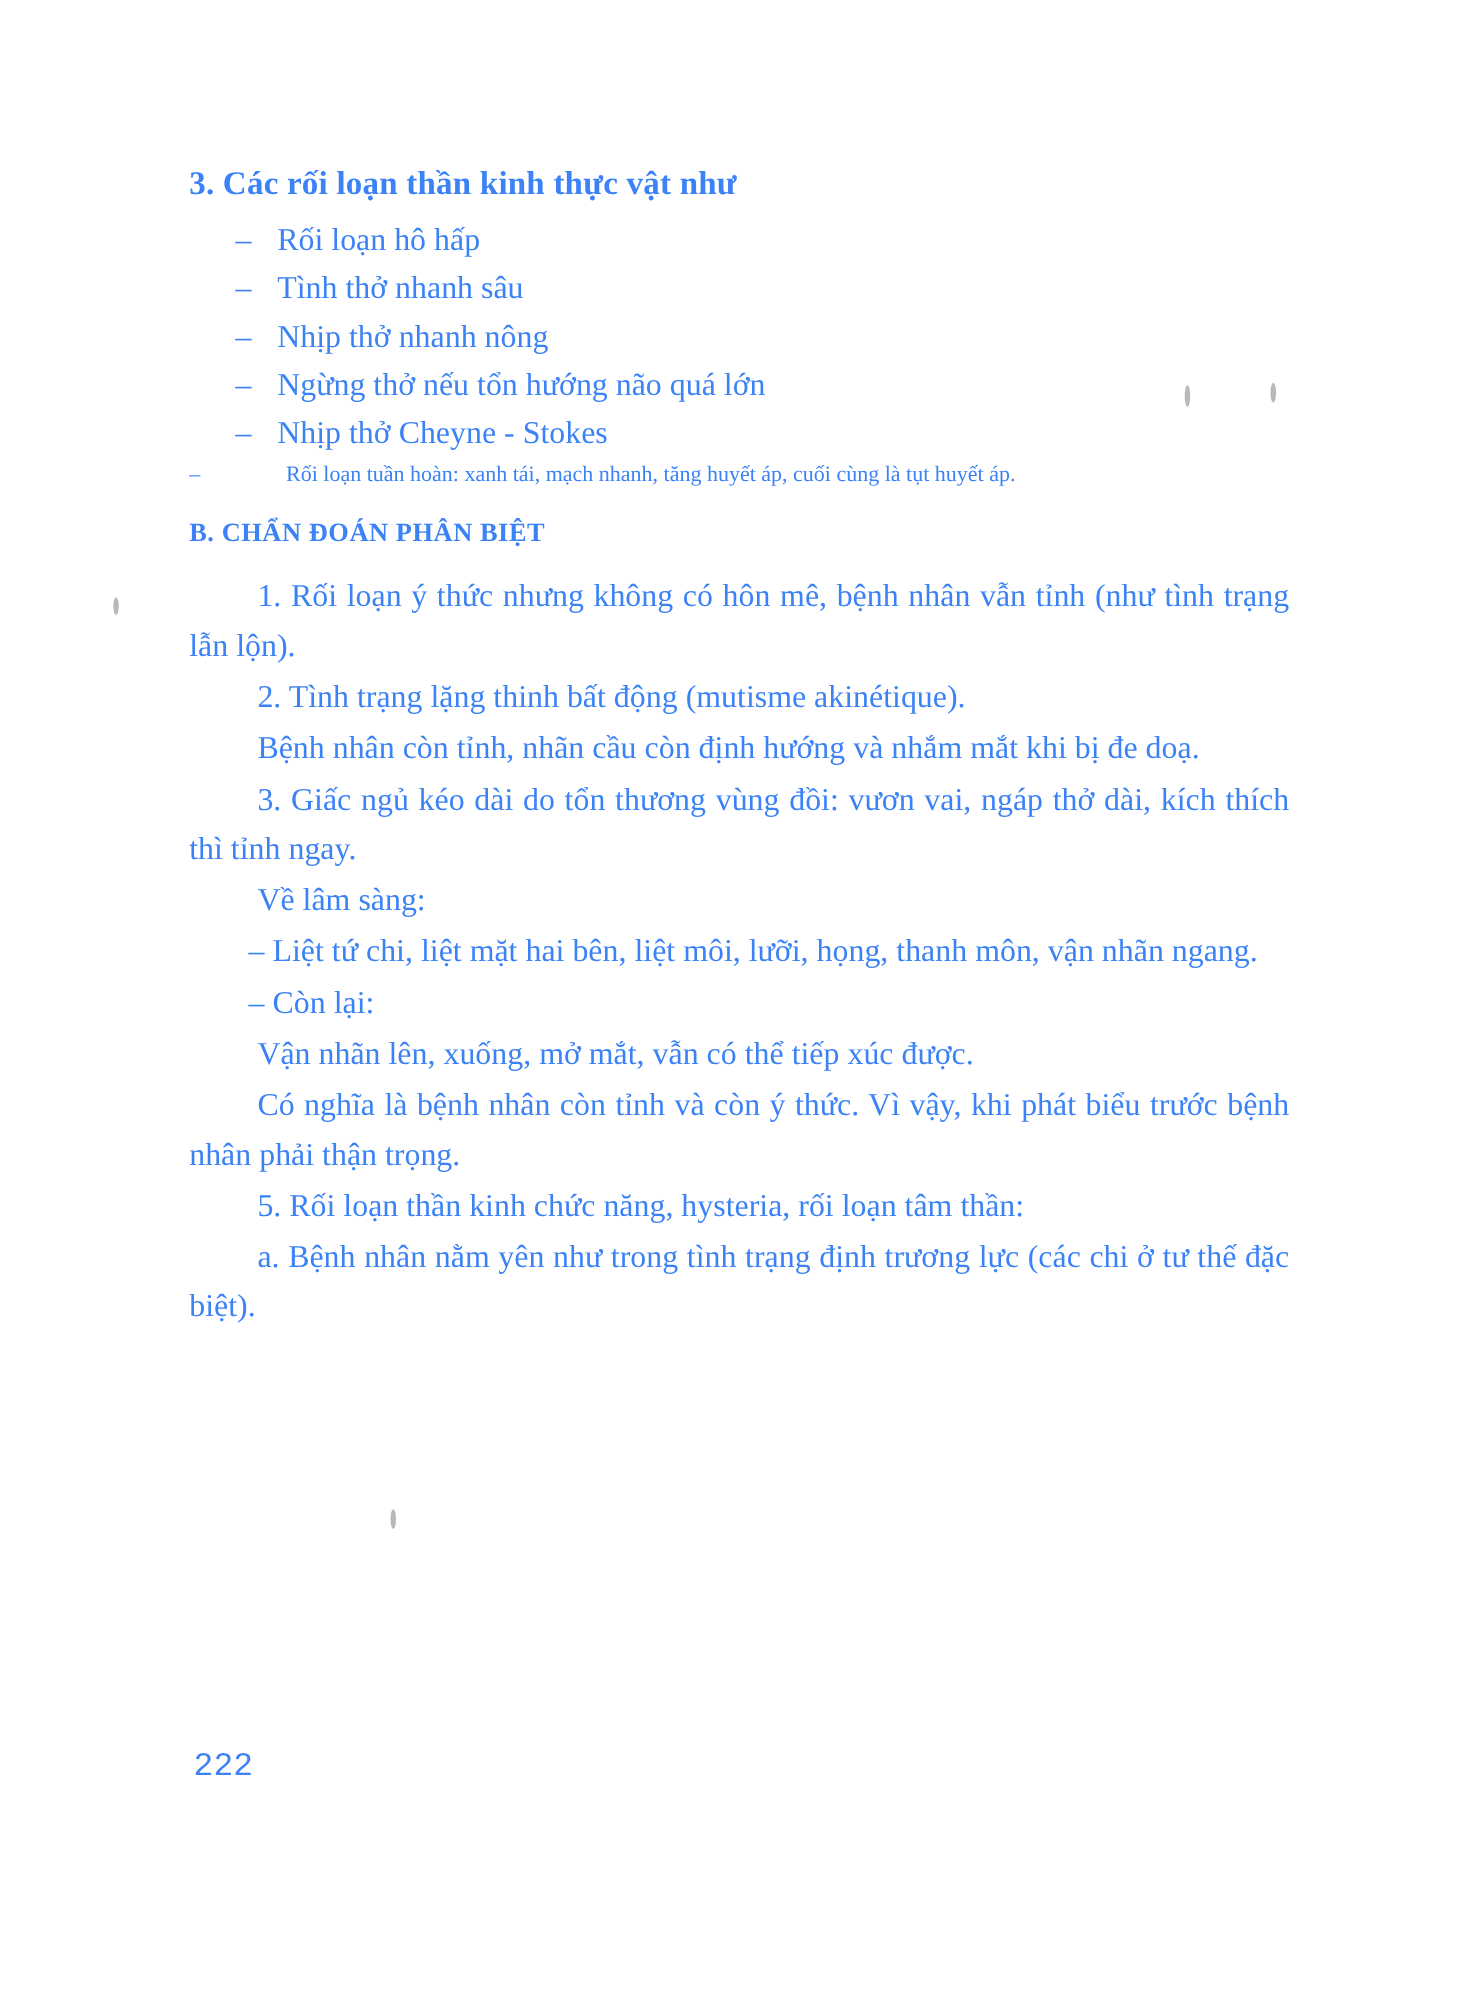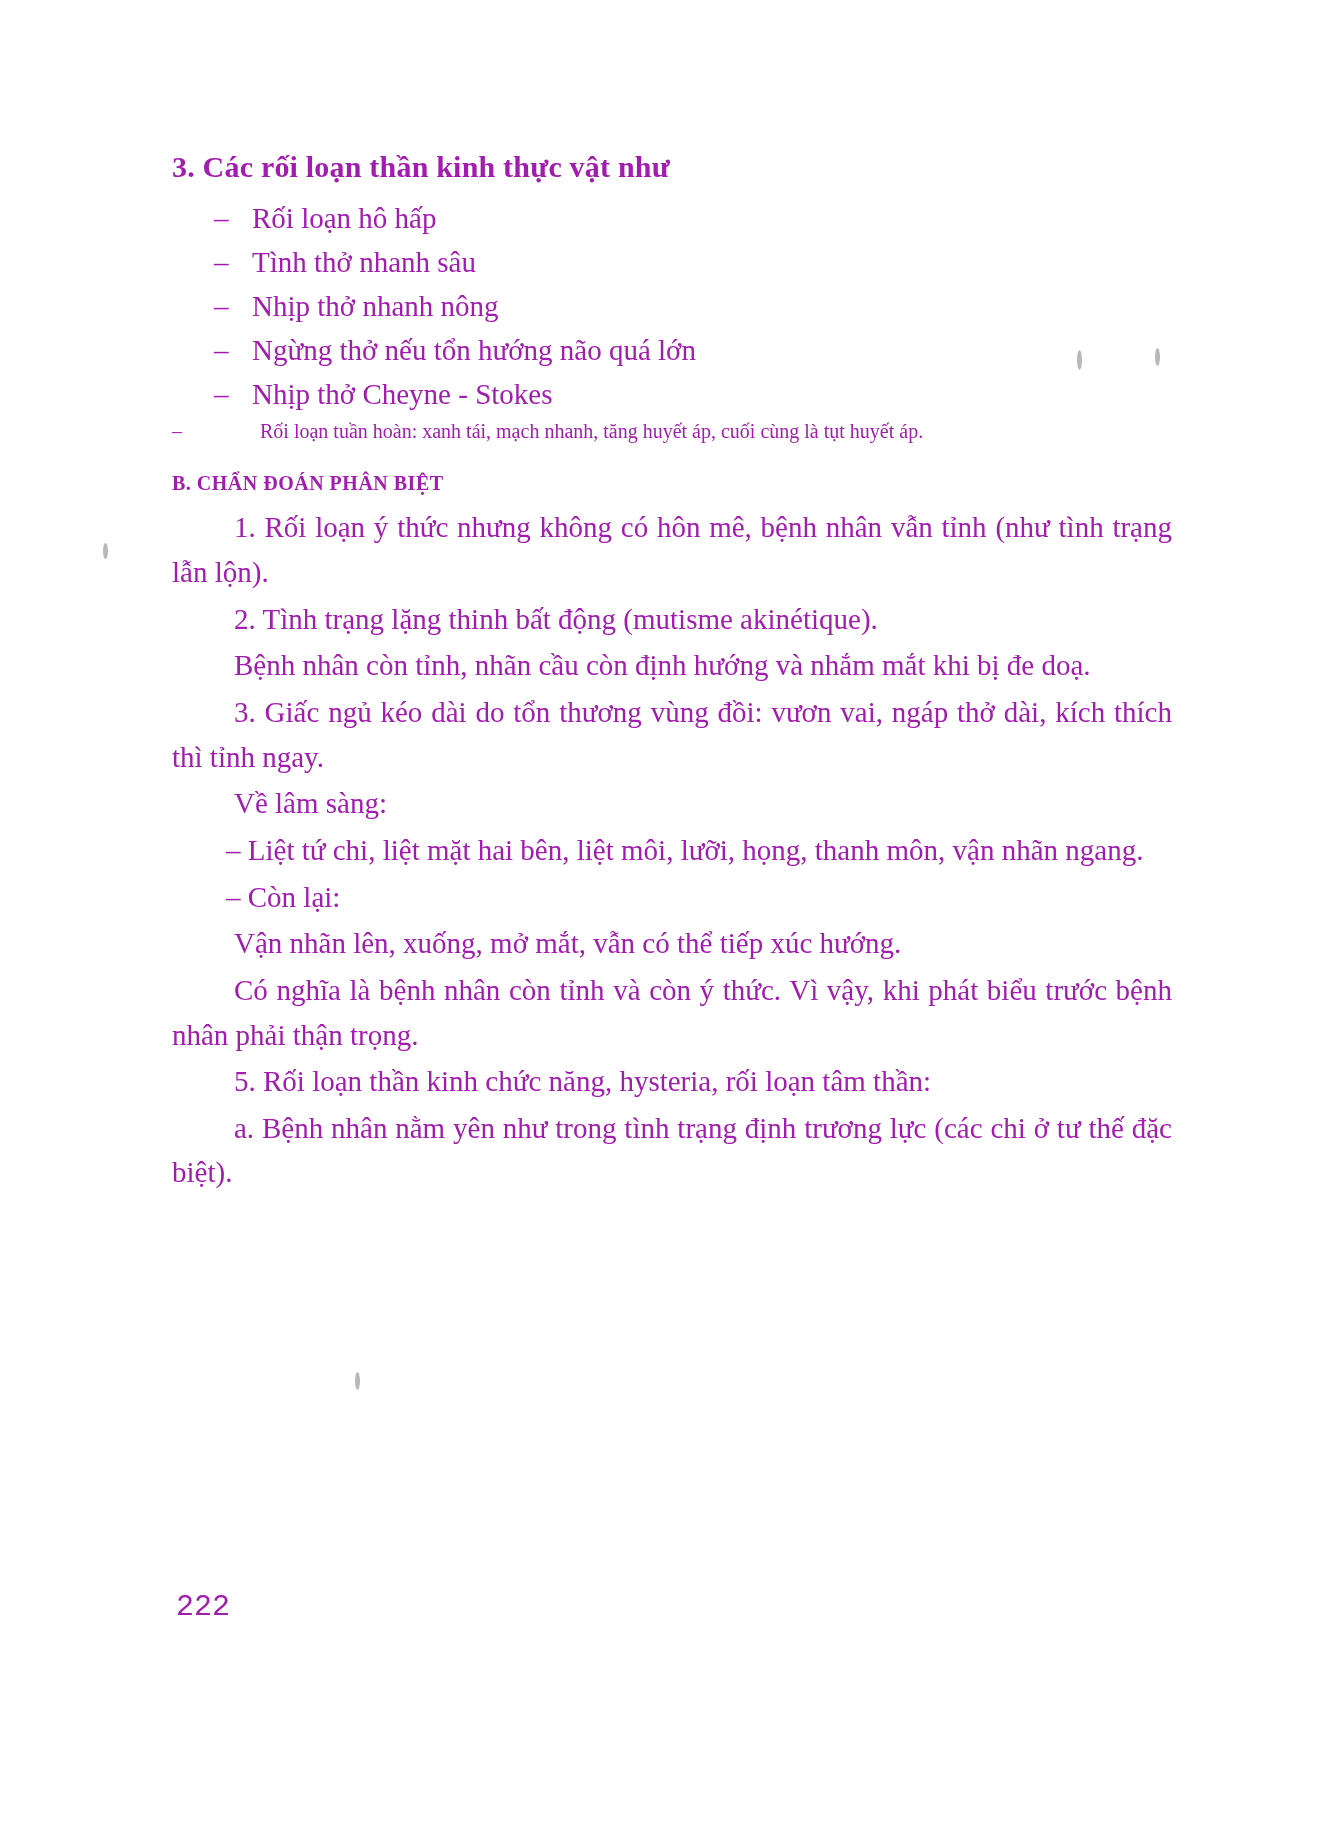--- a/index.html
+++ b/index.html
@@ -6,21 +6,21 @@
     margin: 0;
     padding: 0;
     background: #ffffff;
   }
   .page {
     position: relative;
     width: 1335px;
     height: 1829px;
     background: #ffffff;
     font-family: "Liberation Serif", serif;
-    color: #a21caf;
+    color: #3b82f6;
     overflow: hidden;
     border-radius: 10px;
   }
   .content {
     position: absolute;
     left: 172px;
     top: 148px;
     width: 1000px;
   }
   .heading-num {
@@ -53,22 +53,22 @@
     text-align: justify;
     margin: 0;
   }
   .para-wrap .indent-dash {
     display: inline-block;
     width: 88px;
     text-indent: 0;
   }
   .section-title {
     font-weight: bold;
-    font-size: 20px;
-    margin: 26px 0 10px 0;
+    font-size: 24px;
+    margin: 26px 0 21px 0;
     letter-spacing: 0.5px;
   }
   p.body {
     font-size: 29px;
     line-height: 1.54;
     margin: 0 0 2px 0;
     text-align: justify;
     text-indent: 62px;
   }
   p.body.dashstart {
@@ -113,21 +113,21 @@
 
     <div class="section-title">B. CHẨN ĐOÁN PHÂN BIỆT</div>
 
     <p class="body">1. Rối loạn ý thức nhưng không có hôn mê, bệnh nhân vẫn tỉnh (như tình trạng lẫn lộn).</p>
     <p class="body">2. Tình trạng lặng thinh bất động (mutisme akinétique).</p>
     <p class="body">Bệnh nhân còn tỉnh, nhãn cầu còn định hướng và nhắm mắt khi bị đe doạ.</p>
     <p class="body">3. Giấc ngủ kéo dài do tổn thương vùng đồi: vươn vai, ngáp thở dài, kích thích thì tỉnh ngay.</p>
     <p class="body">Về lâm sàng:</p>
     <p class="body dashstart">– Liệt tứ chi, liệt mặt hai bên, liệt môi, lưỡi, họng, thanh môn, vận nhãn ngang.</p>
     <p class="body dashstart">– Còn lại:</p>
-    <p class="body">Vận nhãn lên, xuống, mở mắt, vẫn có thể tiếp xúc hướng.</p>
+    <p class="body">Vận nhãn lên, xuống, mở mắt, vẫn có thể tiếp xúc được.</p>
     <p class="body">Có nghĩa là bệnh nhân còn tỉnh và còn ý thức. Vì vậy, khi phát biểu trước bệnh nhân phải thận trọng.</p>
     <p class="body">5. Rối loạn thần kinh chức năng, hysteria, rối loạn tâm thần:</p>
     <p class="body">a. Bệnh nhân nằm yên như trong tình trạng định trương lực (các chi ở tư thế đặc biệt).</p>
 
   </div>
 
   <div class="page-number">222</div>
 
 </div>
 

